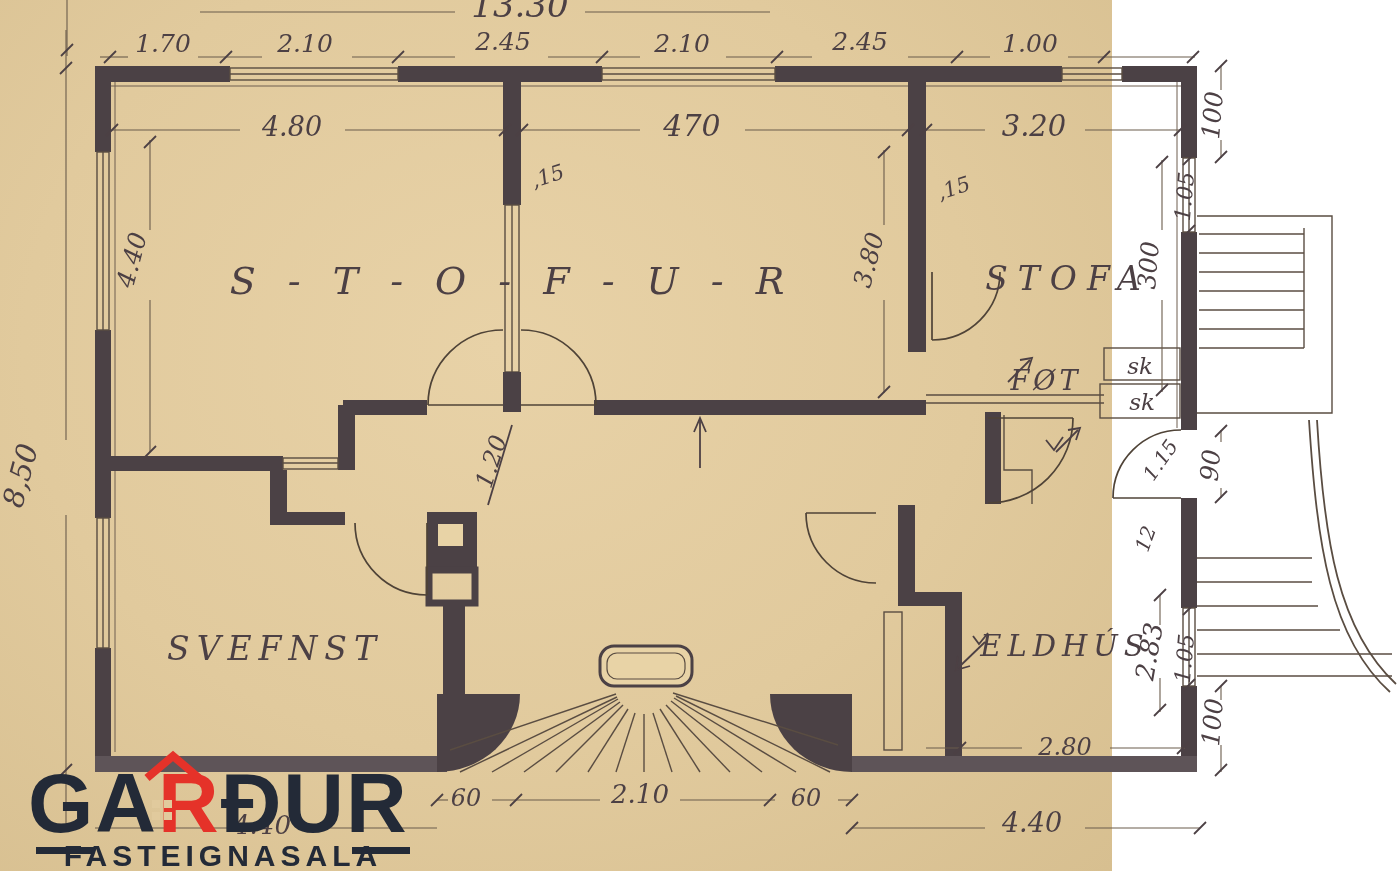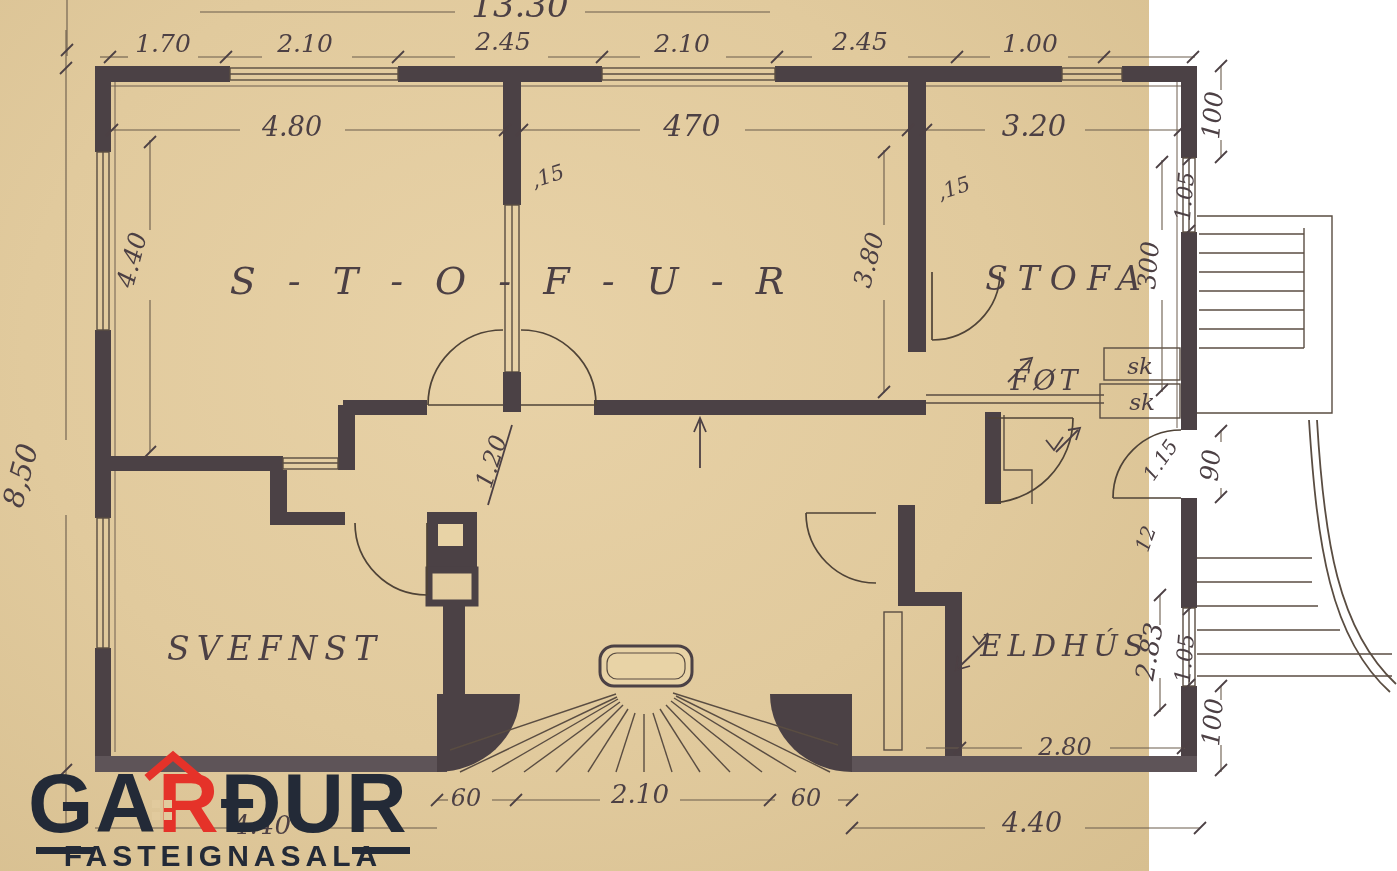--- a/index.html
+++ b/index.html
@@ -1,19 +1,19 @@
 <!DOCTYPE html>
 <html><head>
 <meta charset="utf-8">
 <style>
   html,body{margin:0;padding:0;}
   body{width:1397px;height:871px;overflow:hidden;
        font-family:"DejaVu Serif", serif;}
   #sheet{position:relative;width:1112px;height:871px;
-         background:radial-gradient(ellipse at 45% 40%, #e8d2a7 0%, #e1ca9d 55%, #d7bf90 100%);padding-left:37px;}
+         background:radial-gradient(ellipse at 45% 40%, #e8d2a7 0%, #e1ca9d 55%, #d7bf90 100%);}
   svg{position:absolute;left:0;top:0;}
   .wall{fill:#4b4145;stroke:none;}
   .wallg{fill:#5e5458;stroke:none;}
   .thin{stroke:#5a4d42;stroke-width:1.4;fill:none;}
   .thin2{stroke:#6e5f50;stroke-width:1;fill:none;}
   .arc{stroke:#4f4337;stroke-width:1.7;fill:none;}
   .dim{stroke:#6b5c4c;stroke-width:1.1;fill:none;}
   .tick{stroke:#4c4044;stroke-width:1.8;fill:none;}
   .hand{fill:#4c4044;font-family:"DejaVu Serif",serif;font-style:italic;}
   .room{letter-spacing:10px;}

